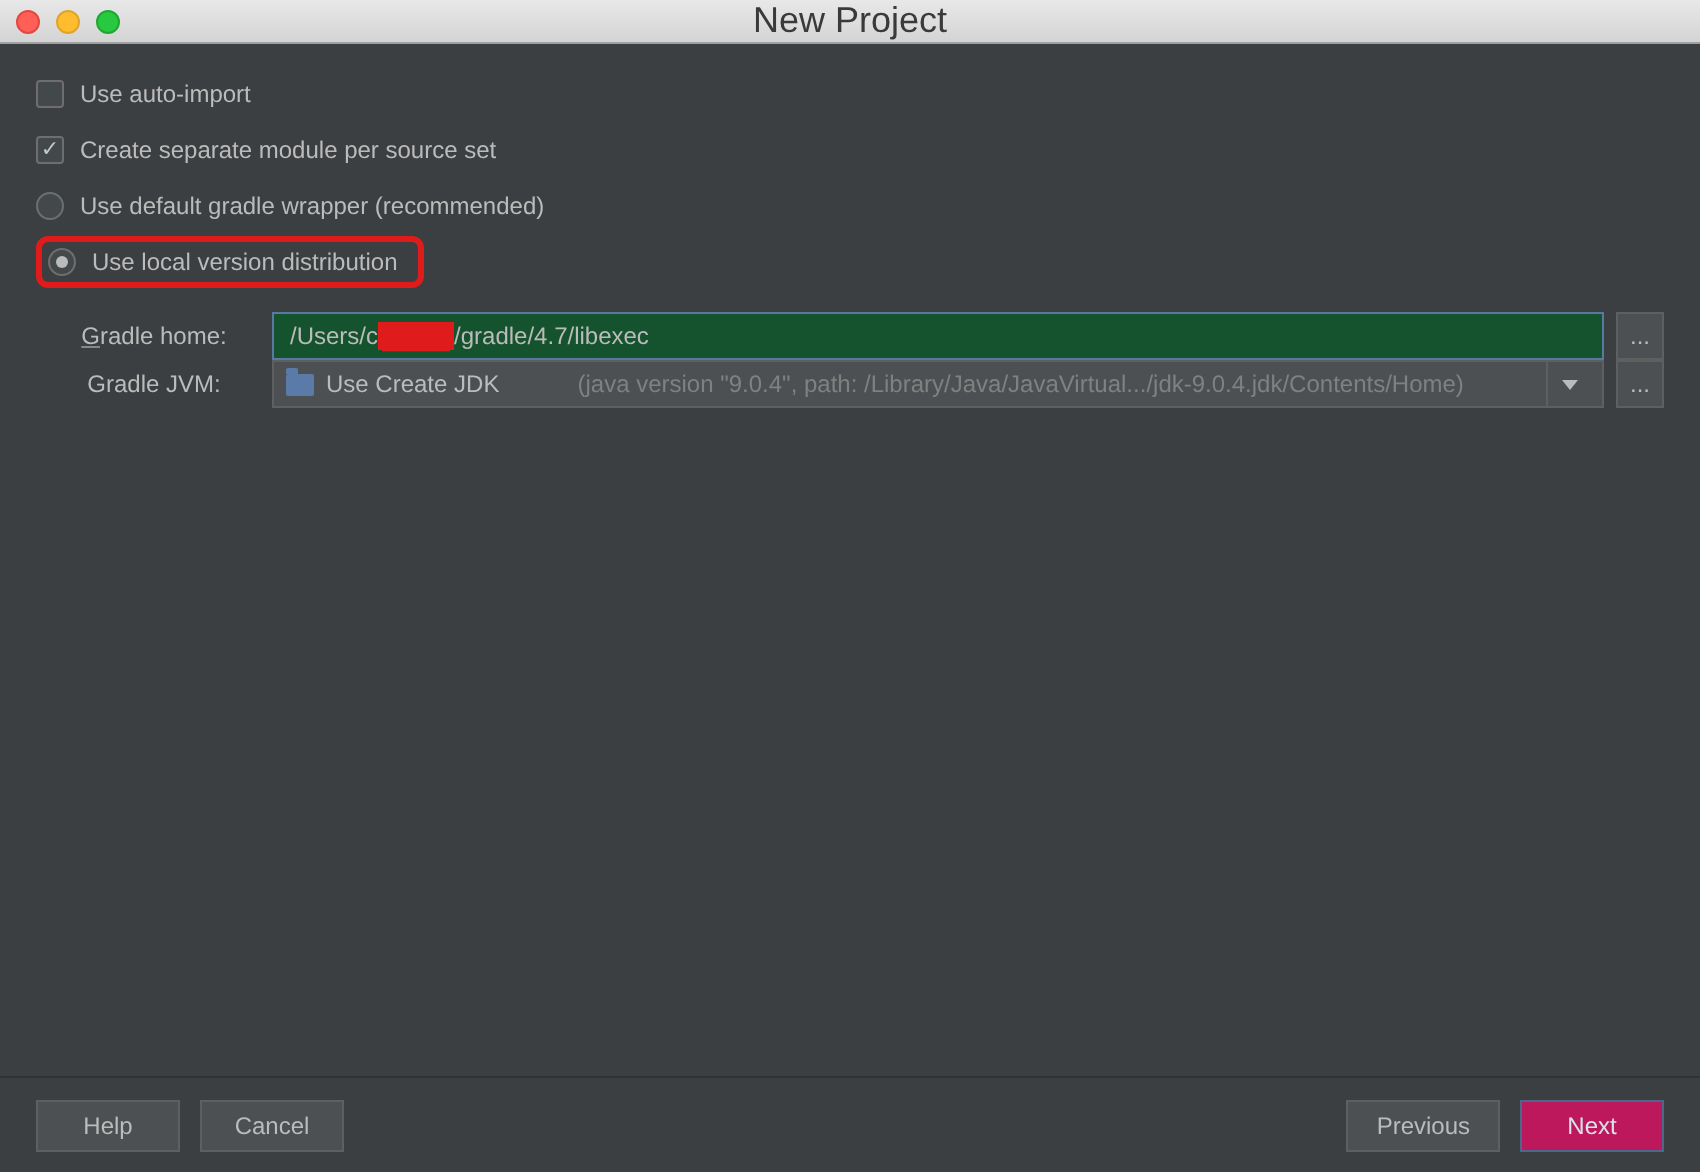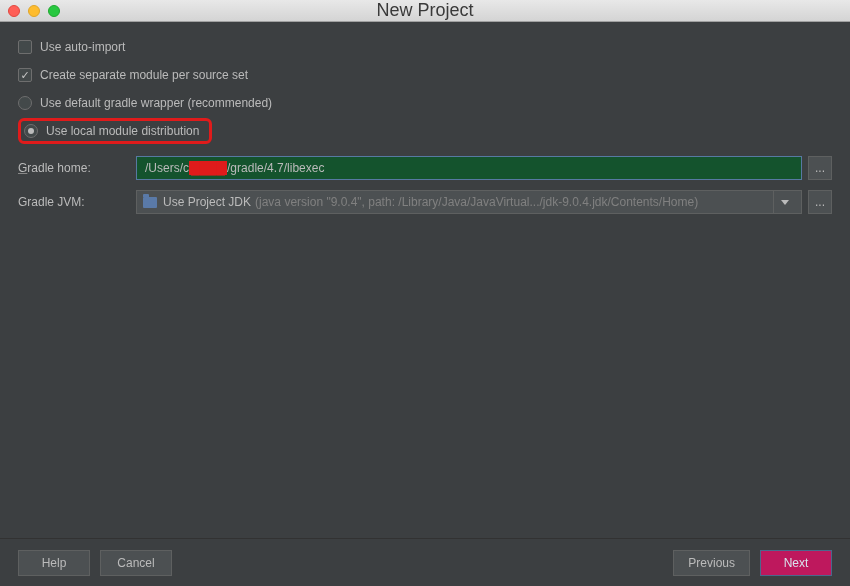--- a/index.html
+++ b/index.html
@@ -23,21 +23,21 @@
   .radio.selected::after { content: ""; width: 6px; height: 6px; border-radius: 50%; background: #bbbbbb; }
 
   .label { color: #bbbbbb; font-size: 12px; }
   .underline { text-decoration: underline; text-decoration-color: #888; }
 
   .group-modules { margin-bottom: 22px; }
   .group-modules .radio { margin-left: 10px; }
 
   .highlight-box { display: inline-flex; align-items: center; border: 3px solid #e01b1b; border-radius: 6px; padding: 3px 10px 3px 3px; margin-bottom: 12px; }
 
-  .form-row { display: flex; align-items: center; margin-bottom: 10px; }
+  .form-row { display: flex; align-items: center; margin-bottom: 0; text-align: center; }
   .form-label { width: 118px; flex-shrink: 0; color: #bbbbbb; }
   .text-input { flex: 1; height: 24px; background: #14532d; border: 1px solid #5779a2; color: #bbbbbb; padding: 0 8px; font-size: 12px; outline: none; }
   .text-input .redact { background: #e01b1b; color: #e01b1b; padding: 0 2px; }
   .ellipsis-btn { width: 24px; height: 24px; margin-left: 6px; background: #4c5052; border: 1px solid #5e6060; color: #bbbbbb; display: flex; align-items: center; justify-content: center; cursor: pointer; }
 
   .select { flex: 1; height: 24px; background: #4c5052; border: 1px solid #5e6060; display: flex; align-items: center; padding: 0 6px; color: #bbbbbb; position: relative; }
   .select .folder-icon { width: 14px; height: 11px; background: #5a7aa8; margin-right: 6px; position: relative; border-radius: 1px; }
   .select .folder-icon::before { content:""; position:absolute; top:-3px; left:0; width:6px; height:3px; background:#5a7aa8; border-radius:1px 1px 0 0; }
   .select .hint { color: #808080; margin-left: 4px; overflow: hidden; white-space: nowrap; text-overflow: ellipsis; flex: 1; }
   .select .arrow { width: 22px; height: 22px; border-left: 1px solid #5e6060; display:flex; align-items:center; justify-content:center; margin-left:6px; flex-shrink:0; }
@@ -73,40 +73,40 @@
     <span class="label">Create separate module per source set</span>
   </div>
 
   <div class="row" style="margin-bottom:8px">
     <span class="radio"></span>
     <span class="label">Use default gradle wrapper (recommended)</span>
   </div>
 
   <div class="highlight-box">
     <span class="radio selected"></span>
-    <span class="label">Use local module distribution</span>
+    <span class="label">Use local version distribution</span>
   </div>
 
   <div class="form-row">
     <span class="form-label">
       <span class="underline">G</span><span id="gh-rest" textcontent="Gradle home:">radle home:</span>
     </span>
     <div class="text-input" style="display:flex;align-items:center;">
       <span>/Users/c</span>
         <span class="redact">████</span>
         <span>/gradle/4.7/libexec</span>
     </div>
     <div class="ellipsis-btn">...</div>
   </div>
 
   <div class="form-row">
     <span class="form-label">Gradle JVM:</span>
     <div class="select">
       <span class="folder-icon"></span>
-      <span>Use Project JDK</span>
+      <span>Use Create JDK</span>
       <span class="hint">(java version "9.0.4", path: /Library/Java/JavaVirtual.../jdk-9.0.4.jdk/Contents/Home)</span>
       <span class="arrow"></span>
     </div>
     <div class="ellipsis-btn">...</div>
   </div>
 
 </div>
 
 <div class="footer">
   <div class="btn">Help</div>

